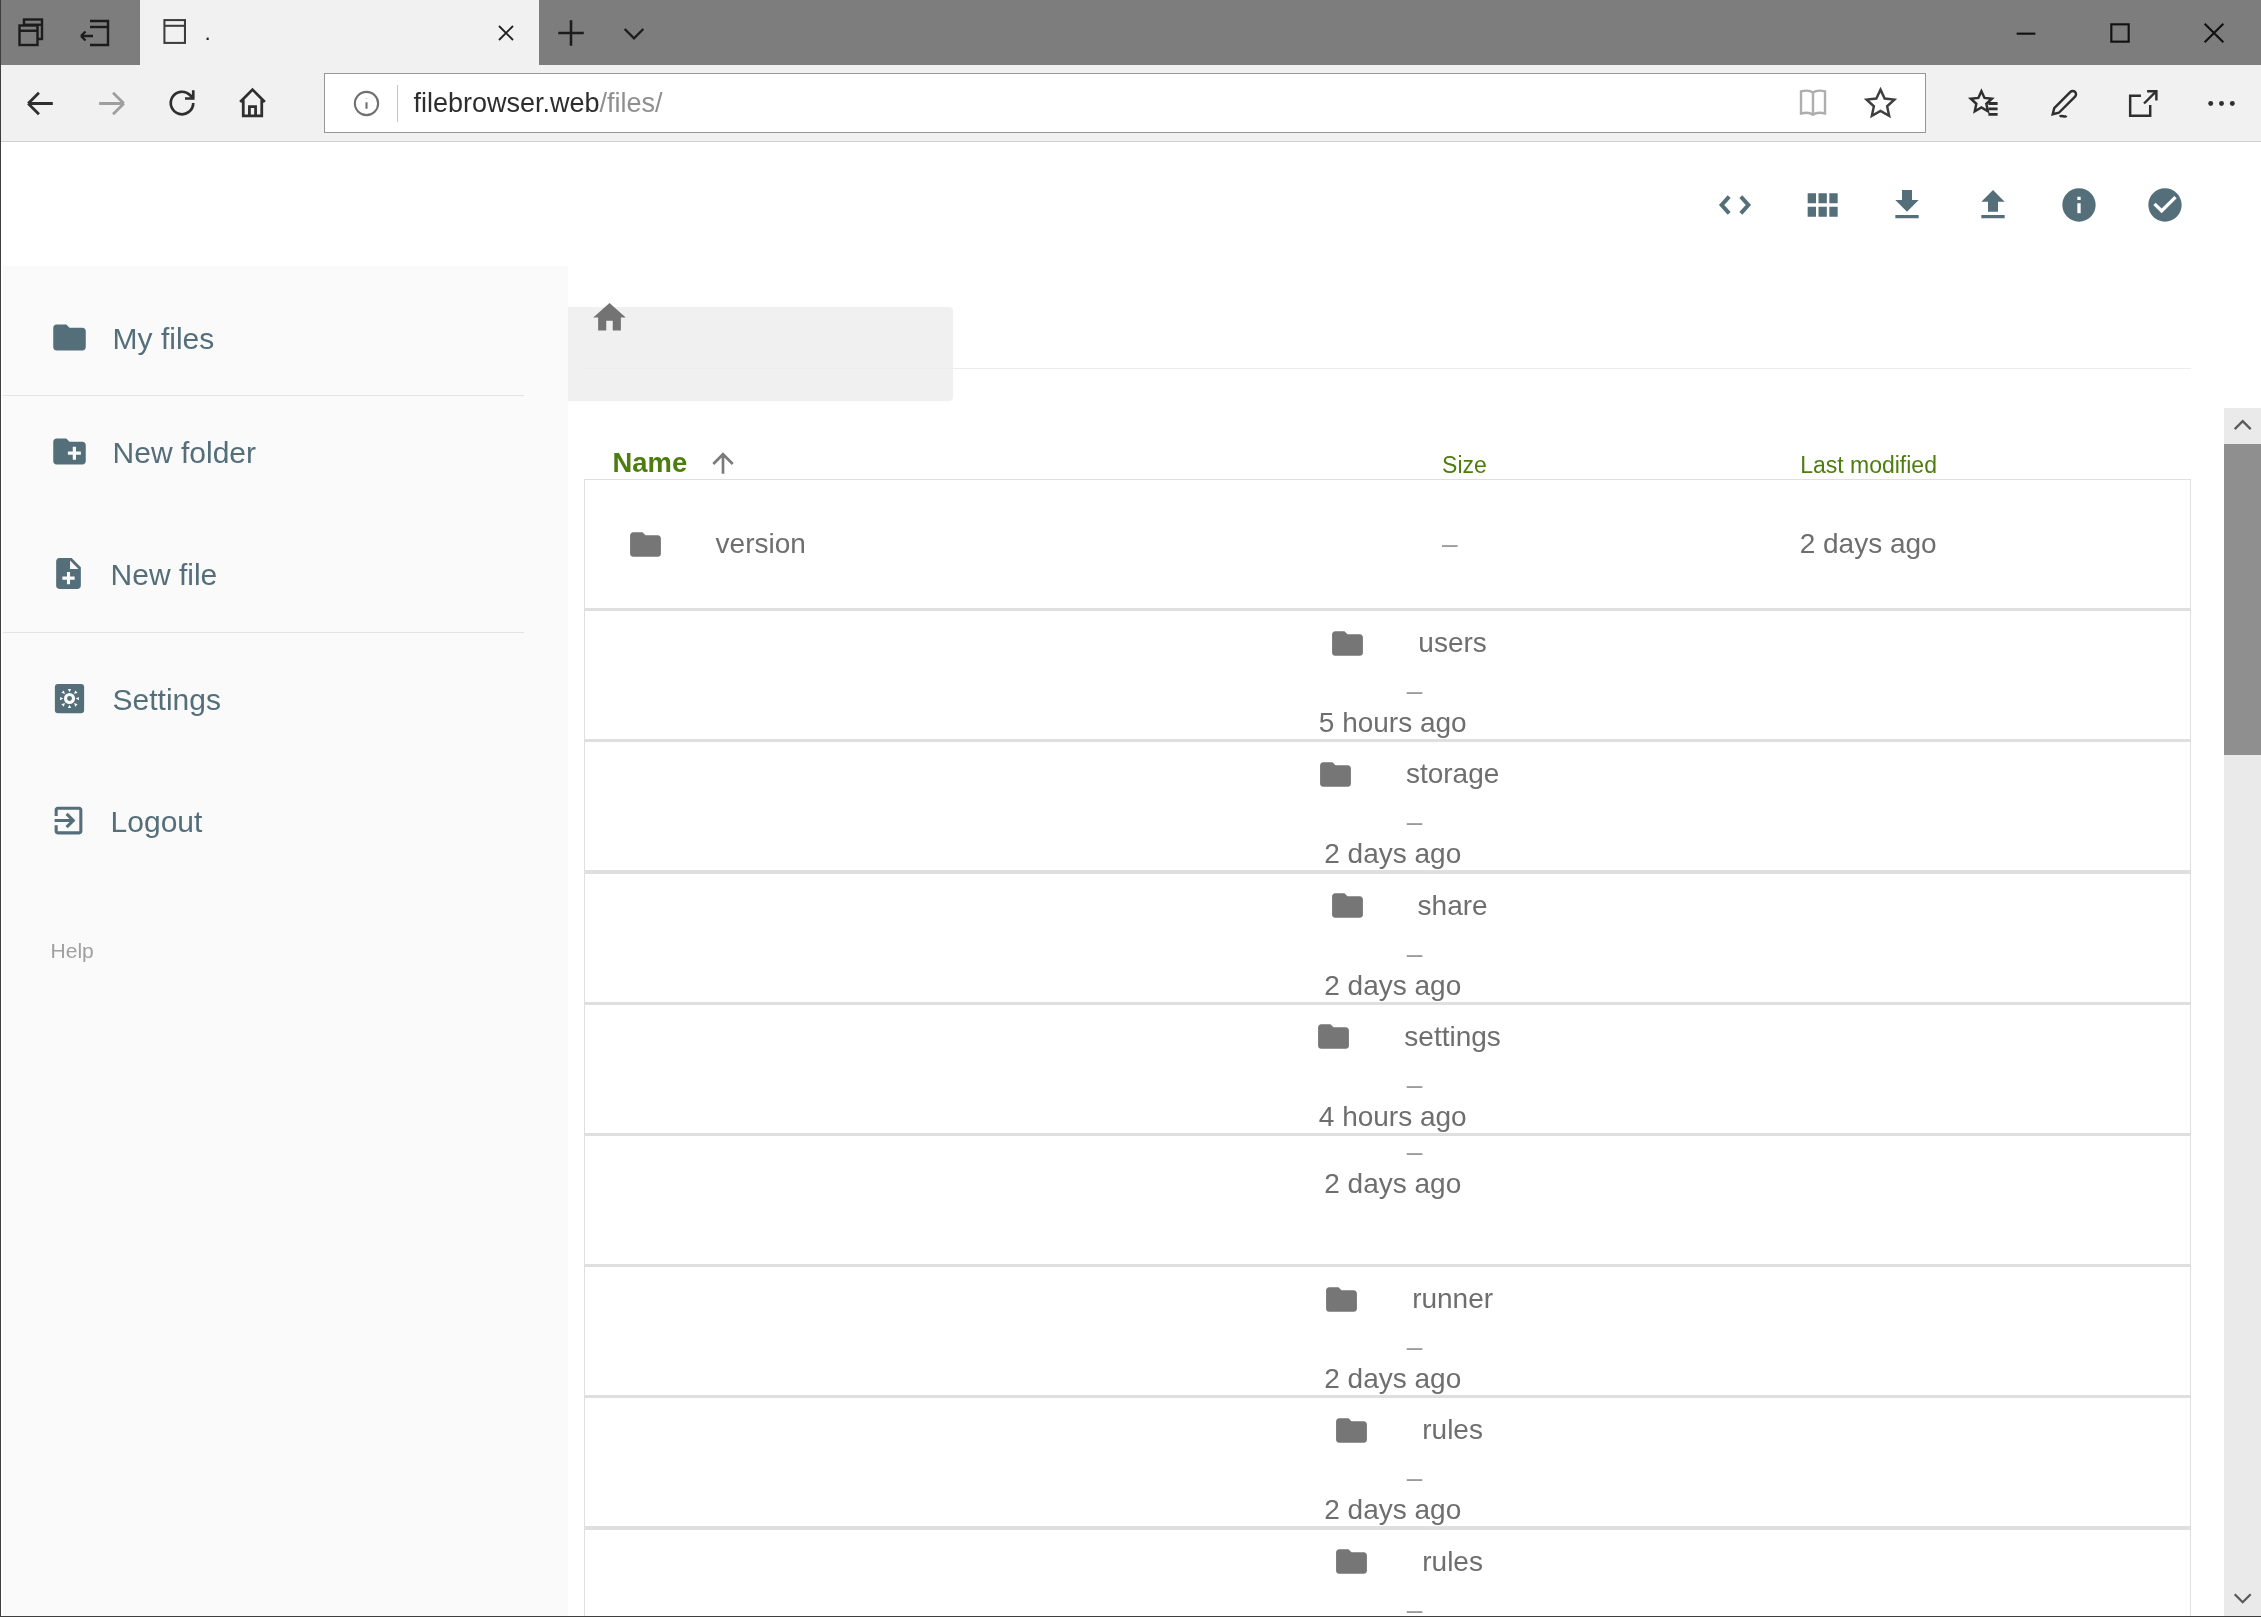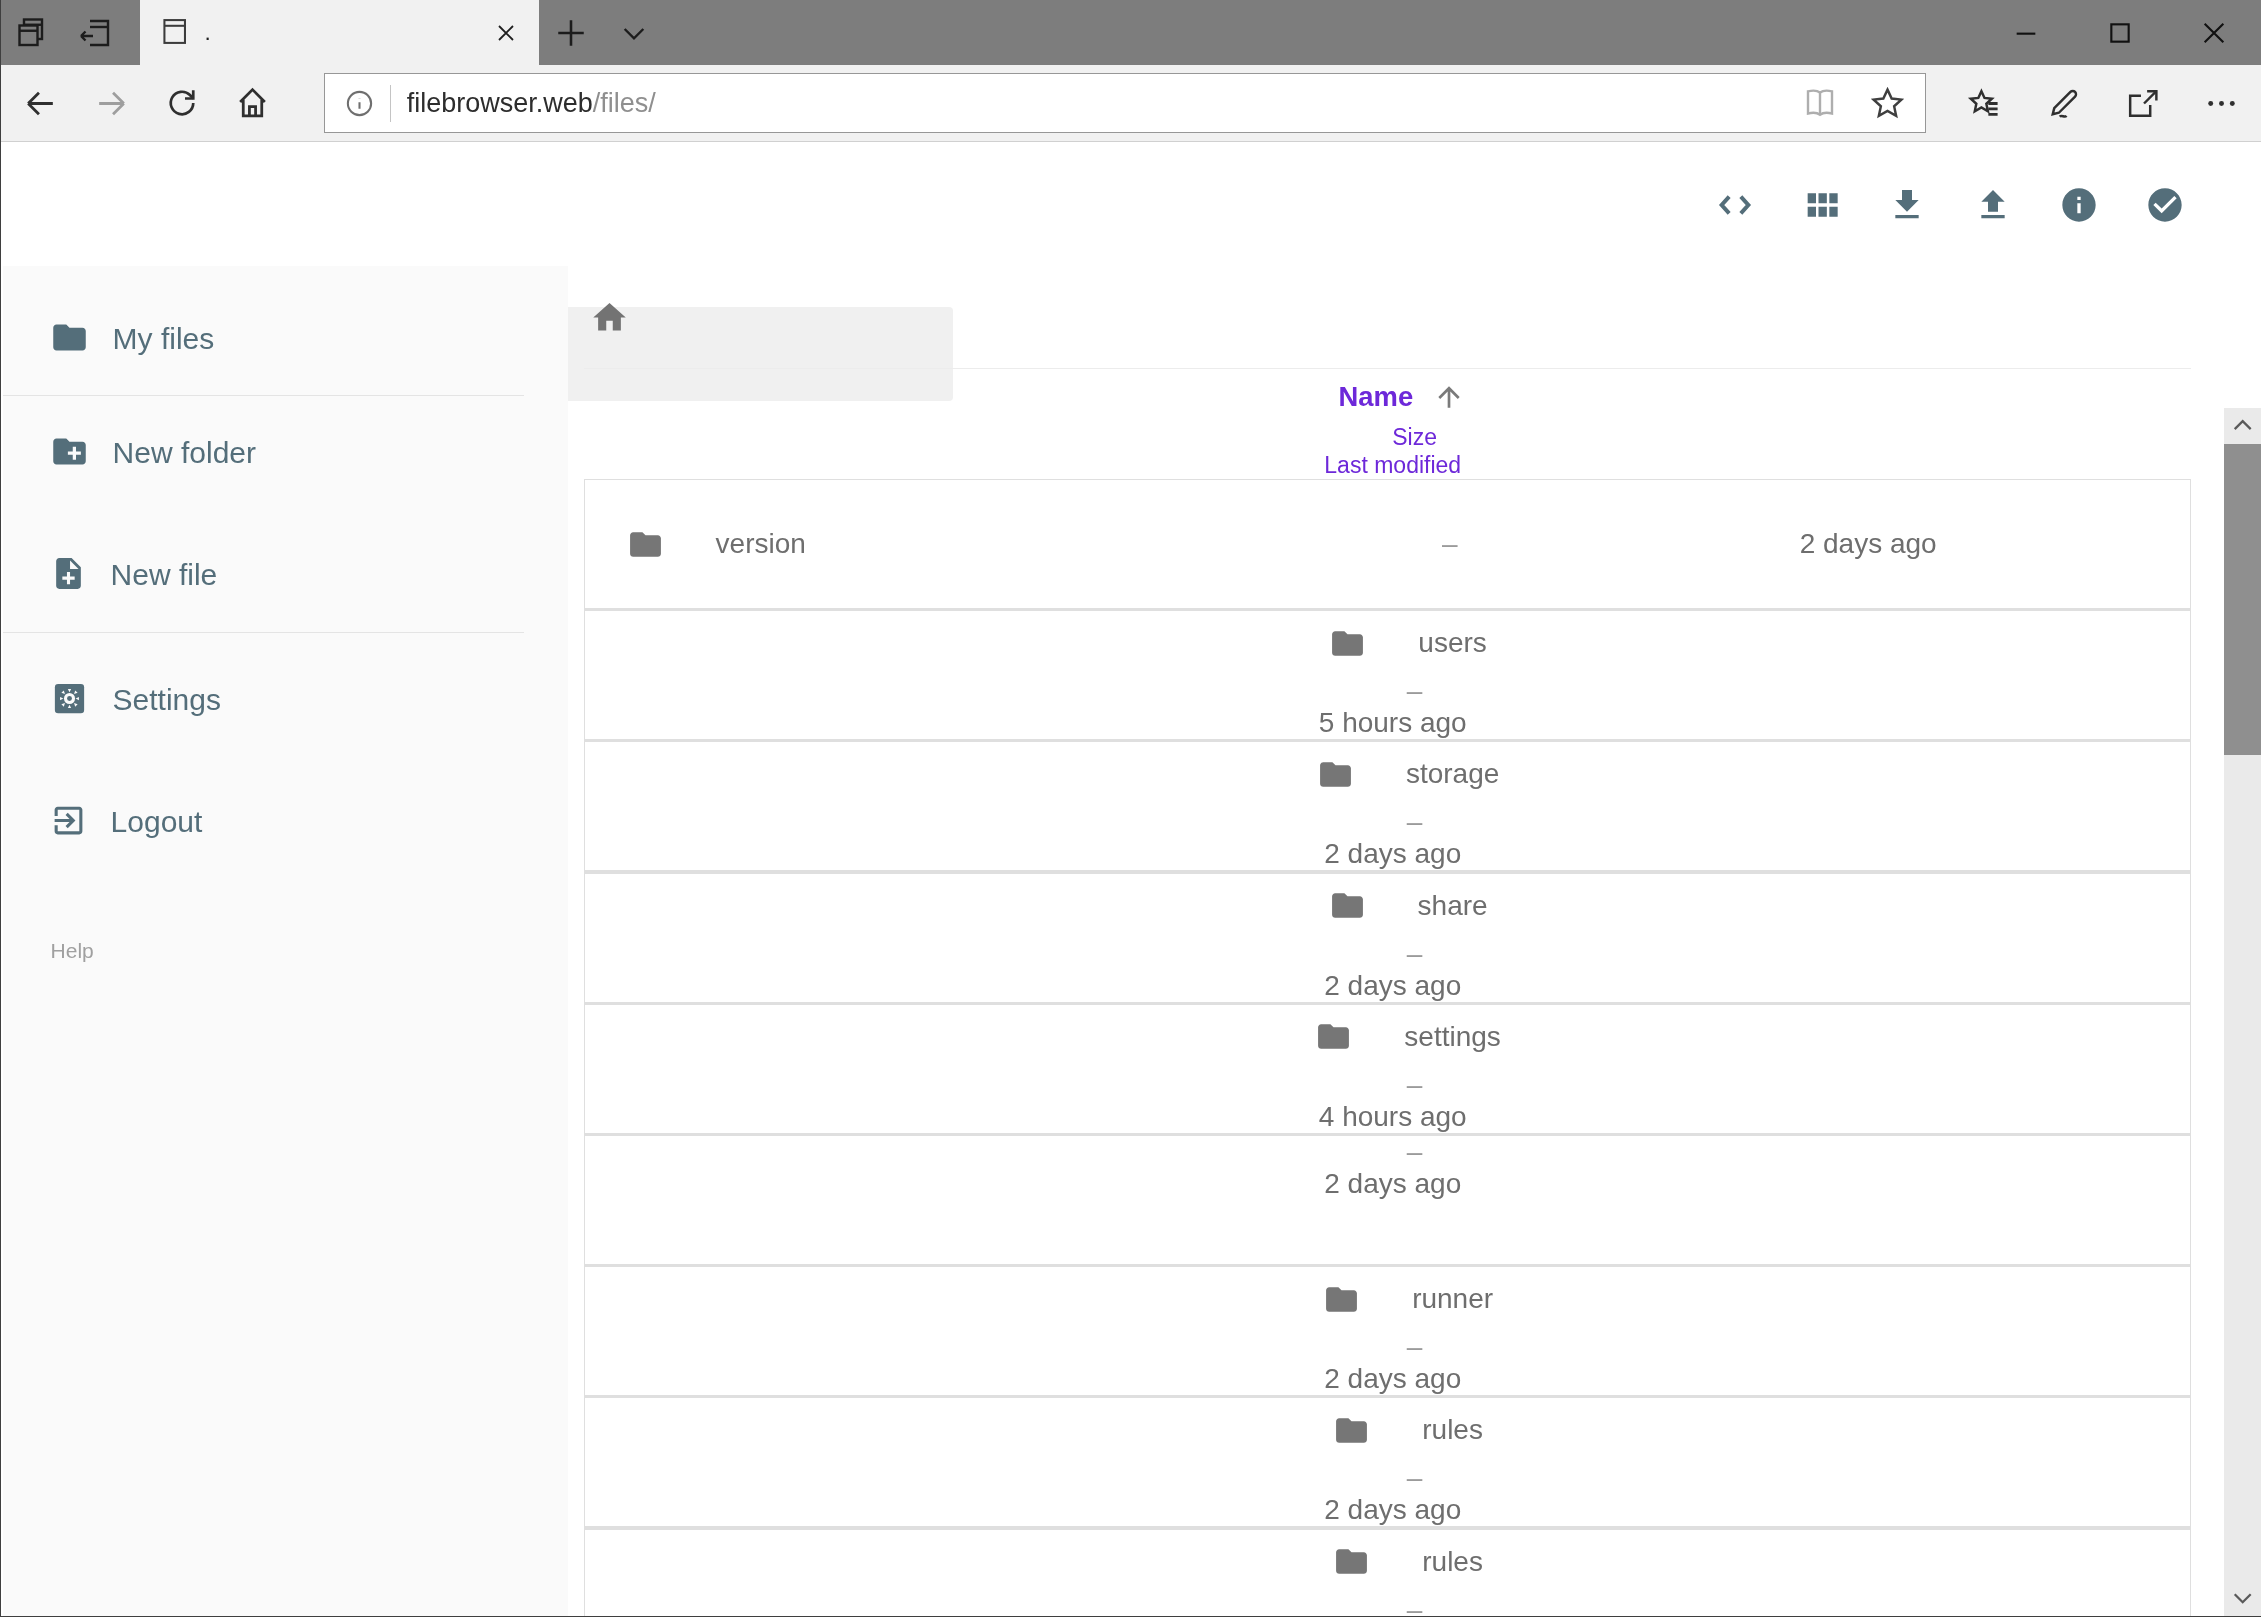--- a/index.html
+++ b/index.html
@@ -20,21 +20,21 @@
   .win-btn { width:81px; display:flex; align-items:center; justify-content:center;
              background:none; border:none; color:#111; cursor:pointer; }
 
   
   .navbar { height:77px; background:#f1f1f1; border-bottom:0.8px solid #d0d0d0;
             display:flex; align-items:center; padding-left:4.8px; }
   .nav-btn { width:79px; height:77px; display:flex; align-items:center; justify-content:center;
              background:none; border:none; color:#2f2f2f; cursor:pointer; }
   .nav-btn.disabled { color:#9e9e9e; }
   .addressbar { margin-left:37px; width:1792px; height:60px; background:#fff;
-                border:0.8px solid #979797; display:flex; align-items:center; padding:0 19px; }
+                border:0.8px solid #979797; display:flex; align-items:center; padding:0 26px; }
   .info-badge { color:#6f6f6f; display:flex; align-items:center; }
   .addr-sep { width:0.8px; height:37px; background:#c4c4c4; margin:0 16px 0 14.5px; }
   .url { font-size:27px; color:#2d2d2d; white-space:nowrap; flex:1; }
   .url .path { color:#8f8f8f; }
   .bar-icon { display:flex; align-items:center; margin-left:31px; background:none; border:none; cursor:pointer; }
   .after-bar { display:flex; }
   .after-btn { width:79px; height:77px; display:flex; align-items:center; justify-content:center;
                background:none; border:none; color:#2f2f2f; cursor:pointer; }
   .after-bar { margin-left:19.4px; }
 
@@ -58,21 +58,21 @@
   .side-item .lbl { margin-left:24px; font-size:30px; }
   .side-div { border-top:0.8px solid #e4e4e4; margin-right:44px; }
   .mt20 { margin-top:16px; } .mt12 { margin-top:9.7px; } .mt13 { margin-top:10.5px; }
   .side-footer { margin-top:57px; padding-left:48px; color:#a0a0a0; font-size:21px; line-height:30px; }
   .side-footer .help { cursor:pointer; }
 
   .main { position:absolute; left:581px; width:1607px; top:0; }
   .breadcrumb { height:103px; display:flex; align-items:center; padding-left:6.5px;
                 border-bottom:0.8px solid #ececec; color:#737373; }
   .home-btn { background:none; border:none; color:#737373; cursor:pointer; display:flex; }
-  .listhead { height:110px; display:flex; align-items:center; color:#6d28d9;flex-direction:column; }
+  .listhead { height:110px; display:flex; align-items:flex-end; color:#4d7c0f; }
   .col-name { flex:0 0 50%; display:flex; align-items:center; padding-left:29px; }
   .col-size { flex:0 0 25%; padding-left:55px; }
   .col-mod  { flex:0 0 25%; padding-left:11.3px; }
   .listhead .col-name { font-size:27.4px; font-weight:bold; cursor:pointer; }
   .listhead .col-size, .listhead .col-mod { font-size:23px; cursor:pointer; }
   .sort-arrow { margin-left:19.4px; color:#7a7a7a; display:flex; }
 
   .rows { background:#dfdfdf; border:0.8px solid #dfdfdf; }
   .row { height:128px; background:#fff; display:flex; align-items:center; cursor:pointer; }
   .row + .row { margin-top:3.2px;flex-direction:column; }

